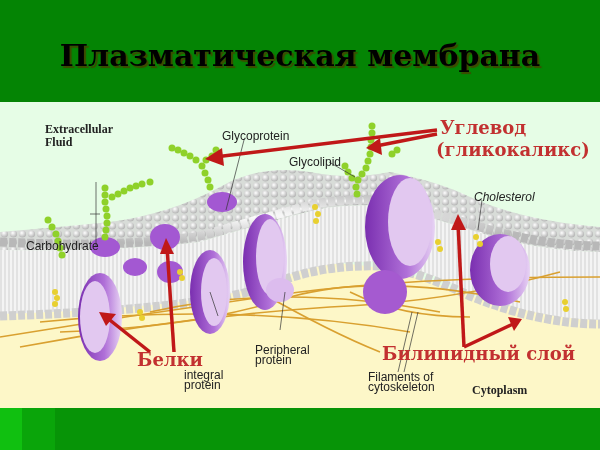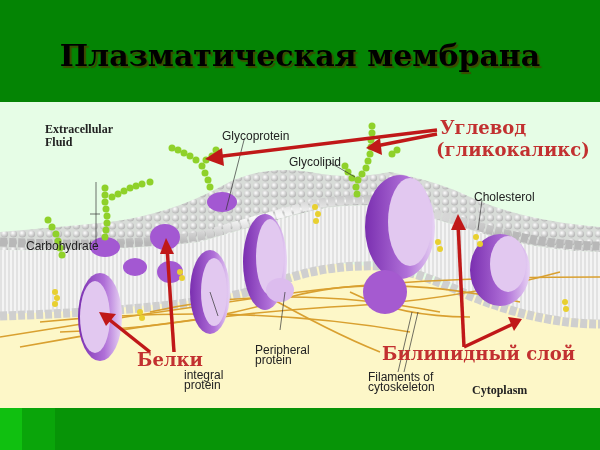--- a/index.html
+++ b/index.html
@@ -188,21 +188,21 @@
       </g>
     </svg>
 
     <div class="lbl en-serif" style="left:45px; top:21px;">
       <div>Extracellular</div>
       <div>Fluid</div>
     </div>
     <div class="lbl en-small" style="left:222px; top:29px;">Glycoprotein</div>
     <div class="lbl en-small" style="left:289px; top:55px;">Glycolipid</div>
     <div class="lbl en-small" style="left:26px; top:107px;margin-top:32px;">Carbohydrate</div>
-    <div class="lbl en-small" style="left:474px; top:90px;">Cholesterol</div>
+    <div class="lbl en-small" style="left:474px; top:90px;font-style:italic;">Cholesterol</div>
     <div class="lbl en-small" style="left:184px; top:268px;">
       <div>integral</div>
       <div>protein</div>
     </div>
     <div class="lbl en-small" style="left:255px; top:243px;">
       <div>Peripheral</div>
       <div>protein</div>
     </div>
     <div class="lbl en-small" style="left:368px; top:262px;margin-top:8px;">
       <div>Filaments of</div>

